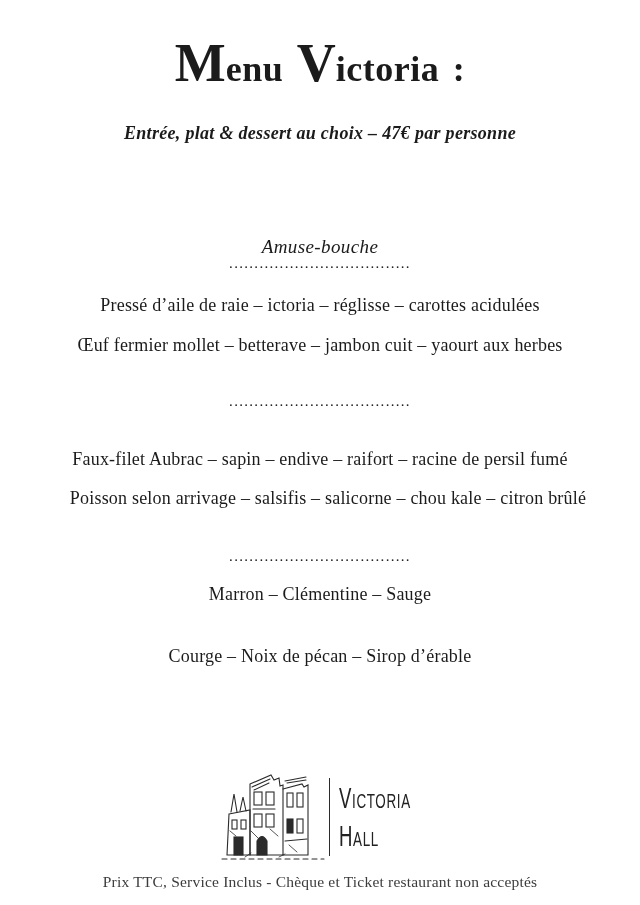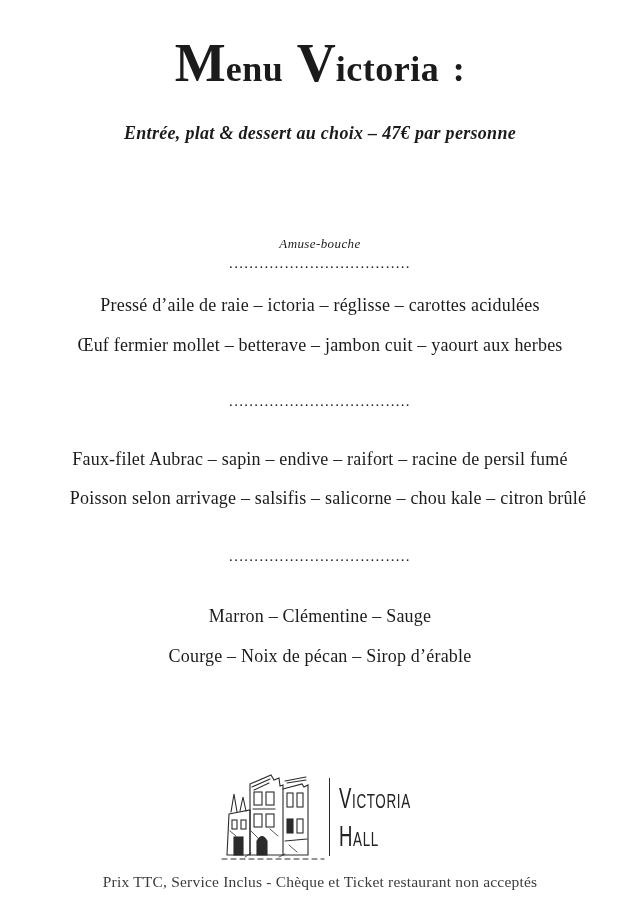--- a/index.html
+++ b/index.html
@@ -39,21 +39,21 @@
   
   .subtitle {
     top: 124px;
     font-size: 18px;
     font-weight: bold;
     font-style: italic;
     letter-spacing: 0.3px;
   }
   
   .course-header {
-    font-size: 13px;
+    font-size: 19px;
     font-style: italic;
     letter-spacing: 0.4px;
   }
   .dots {
     font-size: 15px;
     letter-spacing: 1.3px;
     color: #1b1b1b;
   }
   .item {
     font-size: 18px;
@@ -61,21 +61,21 @@
   }
   
   #course1-header { top: 237px; }
   #divider1       { top: 256px; }
   #item-1a        { top: 296px; }
   #item-1b        { top: 336px; }
   #divider2       { top: 394px; }
   #item-2a        { top: 450px; }
   #item-2b        { top: 489px; margin-left: 8px; }
   #divider3       { top: 549px; }
-  #item-3a        { top: 607px; }
+  #item-3a        { top: 585px; }
   #item-3b        { top: 647px; }
   
   .logo {
     position: absolute;
     top: 766px;
     left: 0;
     width: 640px;
     height: 102px;
     display: flex;
     align-items: center;

